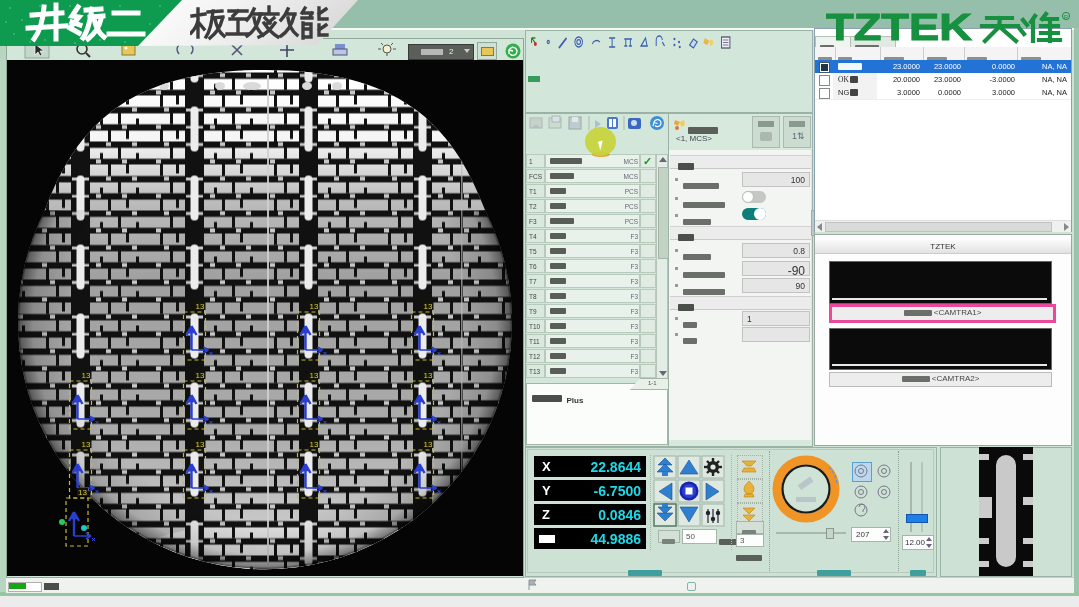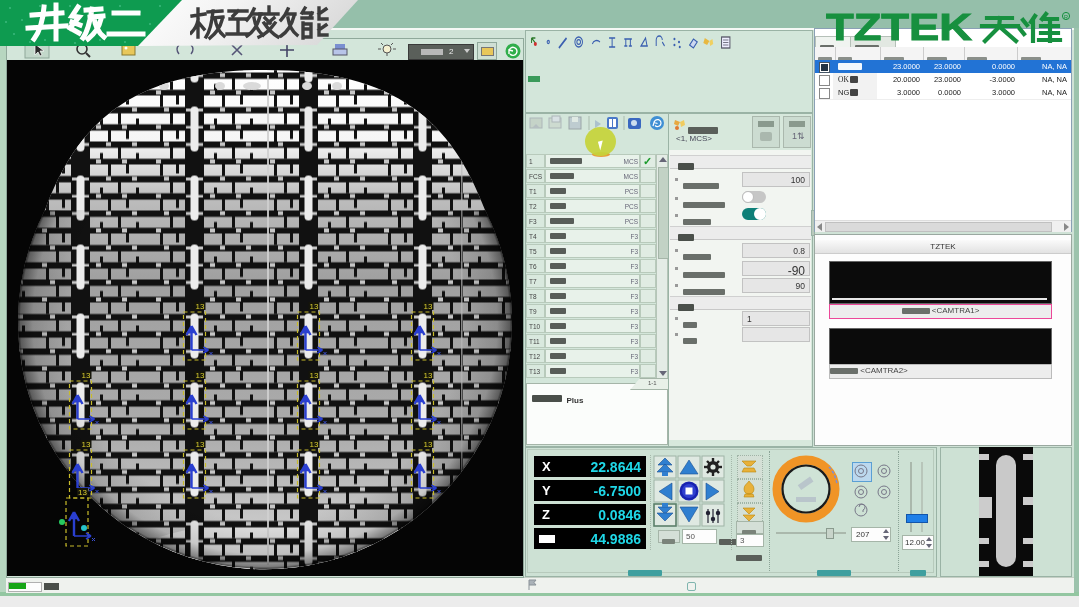--- a/index.html
+++ b/index.html
@@ -639,25 +639,25 @@
     <span class="abs" style="left:10px;top:1px;width:225px;height:8px;background:#dadada;border:1px solid #c0c0c0;"></span>
   </div>
 </div>
 
 <div id="tzpanel">
   <div class="abs" style="left:814px;top:234px;width:258px;height:212px;background:#fdfdfd;border:1px solid #9aa8a0;box-sizing:border-box;"></div>
   <div class="abs" style="left:815px;top:240px;width:256px;height:13px;background:linear-gradient(#fafafa,#e2e2e2);border-bottom:1px solid #ccc;text-align:center;font-size:8px;color:#333;"><span style="position:relative;top:2px;">TZTEK</span></div>
   <div class="abs" style="left:829px;top:261px;width:221px;height:41px;background:#0b0b0b;border:1px solid #666;">
       <span class="abs" style="left:2px;bottom:3px;width:215px;height:2px;background:#e8e8e8;"></span>
     </div>
-  <div class="abs" style="left:829px;top:304px;width:221px;height:13px;background:#ededed;border:1px solid #ec4899;text-align:center;font-size:8px;color:#444;"><span class="zhg" style="width:28px;margin-top:3px;"></span><span style="position:relative;top:1px;"> &lt;CAMTRA1&gt;</span></div>
+  <div class="abs" style="left:829px;top:304px;width:221px;height:13px;background:#ededed;border:3px solid #ec4899;text-align:center;font-size:8px;color:#444;"><span class="zhg" style="width:28px;margin-top:3px;"></span><span style="position:relative;top:1px;"> &lt;CAMTRA1&gt;</span></div>
   <div class="abs" style="left:829px;top:328px;width:221px;height:40px;background:#0b0b0b;border:1px solid #666;">
       <span class="abs" style="left:2px;bottom:3px;width:215px;height:2px;background:#e8e8e8;"></span>
     </div>
-  <div class="abs" style="left:829px;top:364px;width:221px;height:13px;background:#ededed;border:1px solid #bbb;font-size:8px;color:#444;"><span class="zhg" style="width:28px;margin-top:3px;"></span><span style="position:relative;top:1px;"> &lt;CAMTRA2&gt;</span></div>
+  <div class="abs" style="left:829px;top:372px;width:221px;height:13px;background:#ededed;border:1px solid #bbb;text-align:center;font-size:8px;color:#444;"><span class="zhg" style="width:28px;margin-top:3px;"></span><span style="position:relative;top:1px;"> &lt;CAMTRA2&gt;</span></div>
 </div>
 
 <div id="bottom">
 
   <div class="abs" style="left:525px;top:447px;width:412px;height:130px;background:#cde1d4;border:1px solid #9ab3a5;box-sizing:border-box;"></div>
   <div class="abs" style="left:527px;top:449px;width:407px;height:124px;border:1px solid #b7cabc;box-sizing:border-box;"></div>
 
   <div class="abs" style="left:534px;top:456px;width:112px;height:21px;background:#000;">
       <span class="abs" style="left:8px;top:3px;color:#fff;font-size:13px;font-weight:bold;">X</span>
       <span class="abs" style="right:5px;top:3px;color:#1fd8e8;font-size:14px;font-weight:bold;">22.8644</span>

